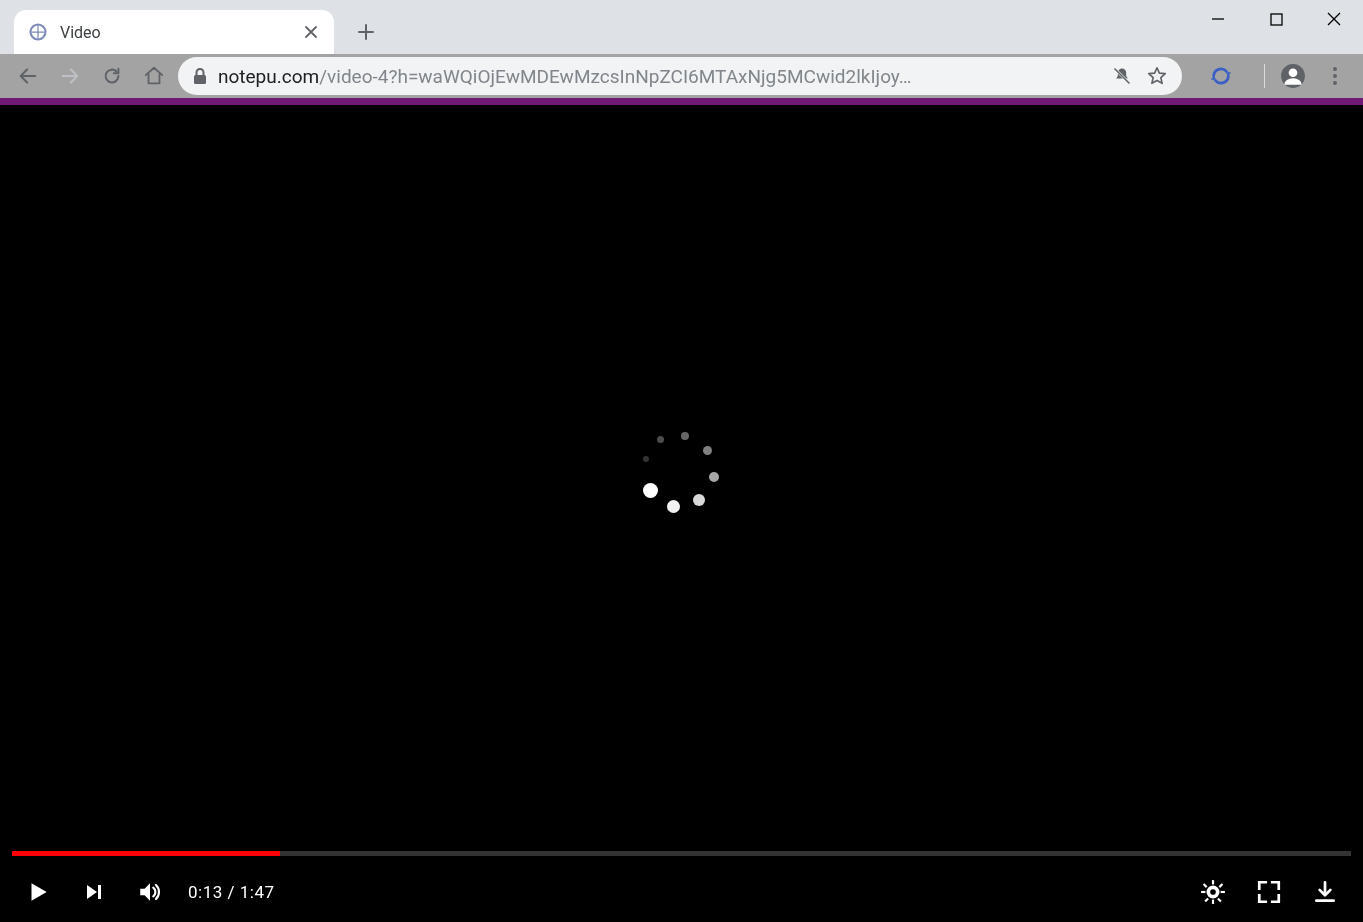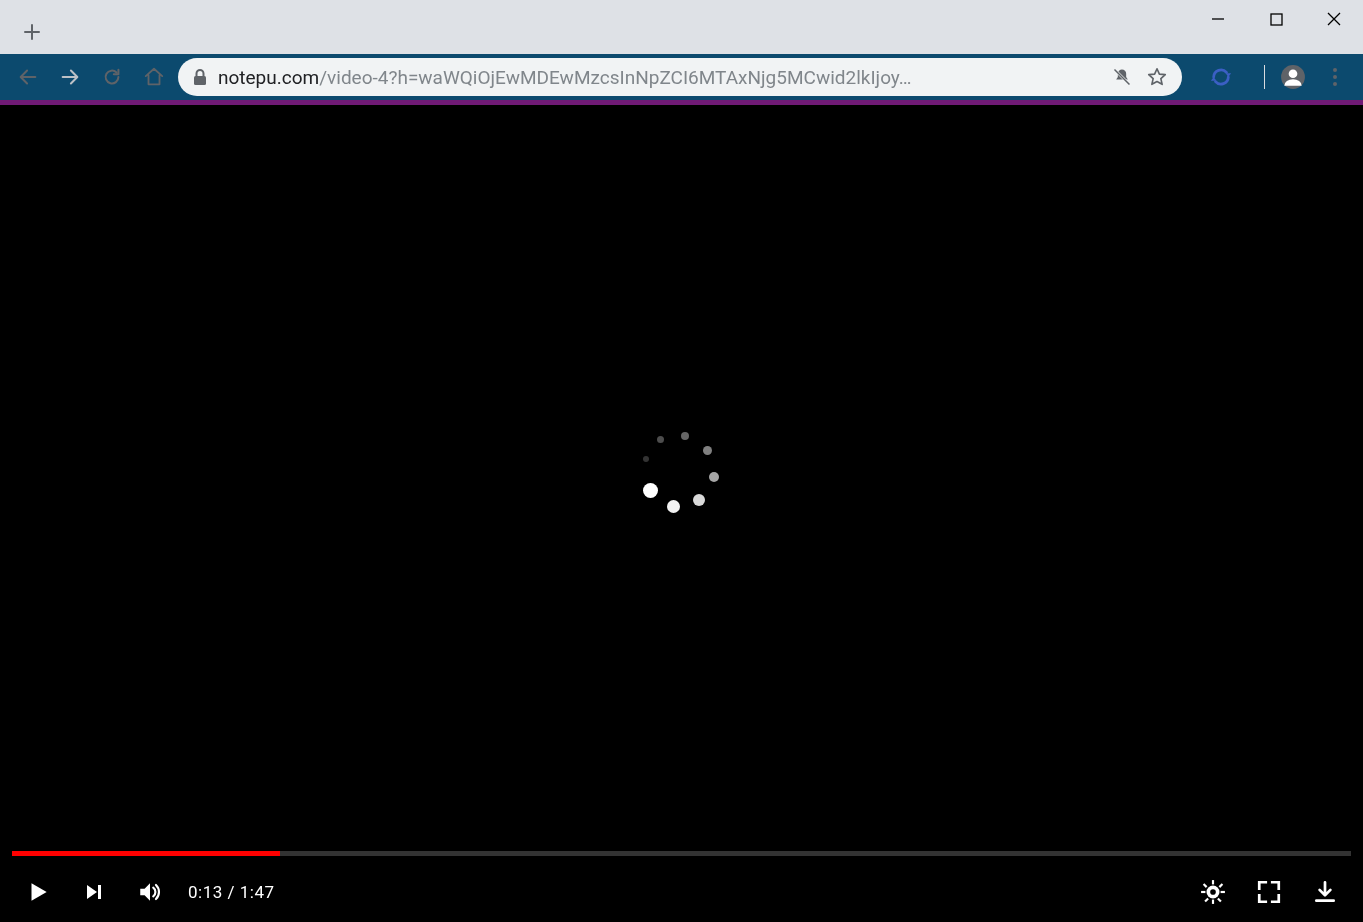--- a/index.html
+++ b/index.html
@@ -66,26 +66,26 @@
   .window-controls .wc {
     width: 58px; height: 38px;
     display: flex; align-items: center; justify-content: center;
     color: #000;
     cursor: pointer;
   }
 
   
   .toolbar {
     height: 51px;
-    background: #0c4a6e;
+    background: #a3a3a3;
     display: flex;
     align-items: center;
     padding: 0 10px;
     gap: 6px;
-    border-bottom: 5px solid #701a75;
+    border-bottom: 7px solid #701a75;
   }
   .tbtn {
     width: 36px; height: 36px;
     display: flex; align-items: center; justify-content: center;
     color: #5f6368;
     border-radius: 50%;
     cursor: pointer;
   }
   .tbtn.disabled { color: #bdc1c6; cursor: default; }
   .omnibox {
@@ -186,20 +186,34 @@
     margin-left: 4px;
   }
   .controls .spacer { flex: 1; }
 
   svg { display: block; }
 </style>
 </head>
 <body>
 
 <div class="titlebar">
+  <div class="tab">
+    <span class="favicon">
+      <svg width="20" height="20" viewBox="0 0 24 24">
+          <circle cx="12" cy="12" r="9" fill="none" stroke="#7b8ab8" stroke-width="2.5"></circle>
+          <path d="M4 12 h16 M12 4 v16" stroke="#7b8ab8" stroke-width="1.5"></path>
+        </svg>
+    </span>
+    <span class="title">Video</span>
+    <span class="close">
+      <svg width="14" height="14" viewBox="0 0 14 14">
+          <path d="M2 2 L12 12 M12 2 L2 12" stroke="#5f6368" stroke-width="1.8" stroke-linecap="round"></path>
+        </svg>
+    </span>
+  </div>
   <div class="newtab">
     <svg width="18" height="18" viewBox="0 0 18 18">
         <path d="M9 2 v14 M2 9 h14" stroke="#5f6368" stroke-width="2" stroke-linecap="round"></path>
       </svg>
   </div>
   <div class="window-controls">
     <div class="wc">
       <svg width="14" height="14" viewBox="0 0 14 14">
           <path d="M1 7 h12" stroke="#000" stroke-width="1.3"></path>
         </svg>

